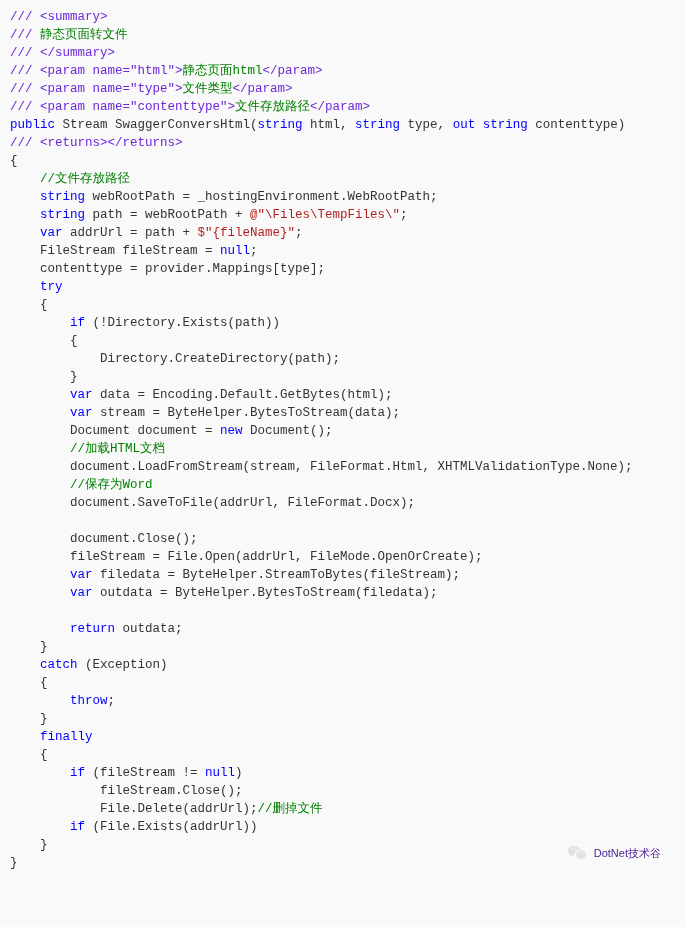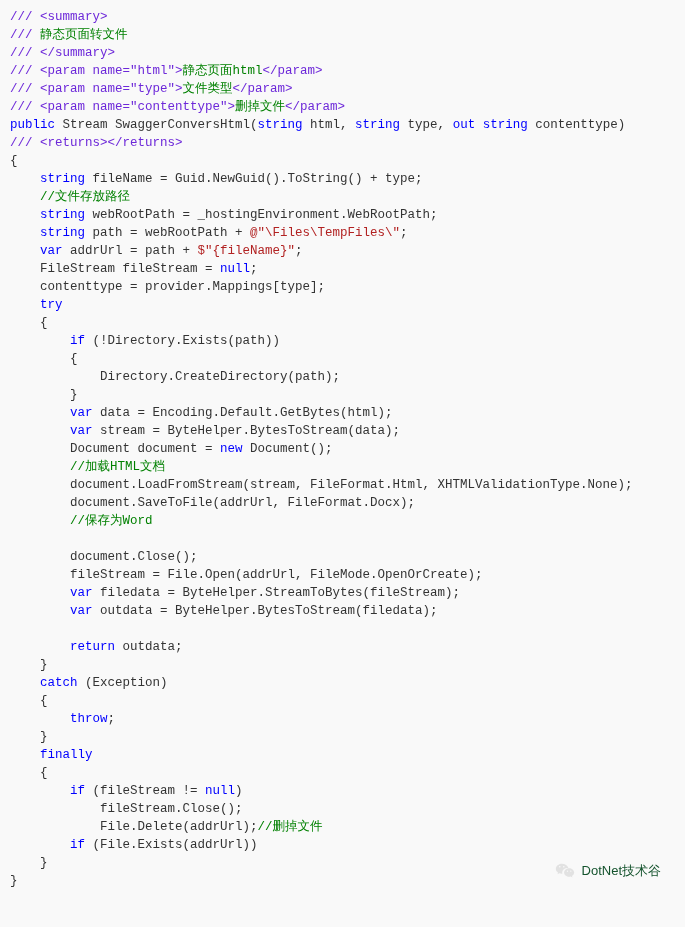--- a/index.html
+++ b/index.html
@@ -18,60 +18,59 @@
     .green { color: #008000; }
     .keyword { color: #0000ff; }
     .string { color: #b22222; }
     .plain { color: #333; }
     .watermark {
       position: absolute;
       bottom: 16px;
       right: 24px;
       display: flex;
       align-items: center;
-      color: #14532d;
+      color: #4c1d95;
       font-family: -apple-system, BlinkMacSystemFont, "Microsoft YaHei", sans-serif;
-      font-size: 13px;
+      font-size: 11px;
       pointer-events: none;
     }
     .watermark svg { width: 22px; height: 22px; margin-right: 6px; opacity: 0.5; }
   </style>
 </head>
 <body>
 
 <div id="code-container">
     <div class="line"><span class="comment">/// &lt;summary&gt;</span></div>
     <div class="line"><span class="comment">/// </span><span class="green">静态页面转文件</span></div>
     <div class="line"><span class="comment">/// &lt;/summary&gt;</span></div>
     <div class="line"><span class="comment">/// &lt;param name=</span><span class="comment">"html"</span><span class="comment">&gt;</span><span class="green">静态页面html</span><span class="comment">&lt;/param&gt;</span></div>
     <div class="line"><span class="comment">/// &lt;param name=</span><span class="comment">"type"</span><span class="comment">&gt;</span><span class="green">文件类型</span><span class="comment">&lt;/param&gt;</span></div>
-    <div class="line"><span class="comment">/// &lt;param name=</span><span class="comment">"contenttype"</span><span class="comment">&gt;</span><span class="green">删掉文件</span><span class="comment">&lt;/param&gt;</span></div>
+    <div class="line"><span class="comment">/// &lt;param name=</span><span class="comment">"contenttype"</span><span class="comment">&gt;</span><span class="green">文件存放路径</span><span class="comment">&lt;/param&gt;</span></div>
     <div class="line"><span class="keyword">public</span><span class="plain"> Stream SwaggerConversHtml(</span><span class="keyword">string</span><span class="plain"> html, </span><span class="keyword">string</span><span class="plain"> type, </span><span class="keyword">out</span><span class="plain"> </span><span class="keyword">string</span><span class="plain"> contenttype)</span></div>
     <div class="line"><span class="comment">/// &lt;returns&gt;&lt;/returns&gt;</span></div>
     <div class="line"><span class="plain">{</span></div>
-    <div class="line">    <span class="keyword">string</span><span class="plain"> fileName = Guid.NewGuid().ToString() + type;</span></div>
     <div class="line">    <span class="green">//文件存放路径</span></div>
     <div class="line">    <span class="keyword">string</span><span class="plain"> webRootPath = _hostingEnvironment.WebRootPath;</span></div>
     <div class="line">    <span class="keyword">string</span><span class="plain"> path = webRootPath + </span><span class="string">@"\Files\TempFiles\"</span><span class="plain">;</span></div>
     <div class="line">    <span class="keyword">var</span><span class="plain"> addrUrl = path + </span><span class="string">$"{fileName}"</span><span class="plain">;</span></div>
     <div class="line">    <span class="plain">FileStream fileStream = </span><span class="keyword">null</span><span class="plain">;</span></div>
     <div class="line">    <span class="plain">contenttype = provider.Mappings[type];</span></div>
     <div class="line">    <span class="keyword">try</span></div>
     <div class="line">    <span class="plain">{</span></div>
     <div class="line">        <span class="keyword">if</span><span class="plain"> (!Directory.Exists(path))</span></div>
     <div class="line">        <span class="plain">{</span></div>
     <div class="line">            <span class="plain">Directory.CreateDirectory(path);</span></div>
     <div class="line">        <span class="plain">}</span></div>
     <div class="line">        <span class="keyword">var</span><span class="plain"> data = Encoding.Default.GetBytes(html);</span></div>
     <div class="line">        <span class="keyword">var</span><span class="plain"> stream = ByteHelper.BytesToStream(data);</span></div>
     <div class="line">        <span class="plain">Document document = </span><span class="keyword">new</span><span class="plain"> Document();</span></div>
     <div class="line">        <span class="green">//加载HTML文档</span></div>
     <div class="line">        <span class="plain">document.LoadFromStream(stream, FileFormat.Html, XHTMLValidationType.None);</span></div>
+    <div class="line">        <span class="green">//保存为Word</span></div>
     <div class="line">        <span class="plain">document.SaveToFile(addrUrl, FileFormat.Docx);</span></div>
-    <div class="line">        <span class="green">//保存为Word</span></div>
     <div class="line"><span class="plain"> </span></div>
     <div class="line">        <span class="plain">document.Close();</span></div>
     <div class="line">        <span class="plain">fileStream = File.Open(addrUrl, FileMode.OpenOrCreate);</span></div>
     <div class="line">        <span class="keyword">var</span><span class="plain"> filedata = ByteHelper.StreamToBytes(fileStream);</span></div>
     <div class="line">        <span class="keyword">var</span><span class="plain"> outdata = ByteHelper.BytesToStream(filedata);</span></div>
     <div class="line"><span class="plain"> </span></div>
     <div class="line">        <span class="keyword">return</span><span class="plain"> outdata;</span></div>
     <div class="line">    <span class="plain">}</span></div>
     <div class="line">    <span class="keyword">catch</span><span class="plain"> (Exception)</span></div>
     <div class="line">    <span class="plain">{</span></div>

